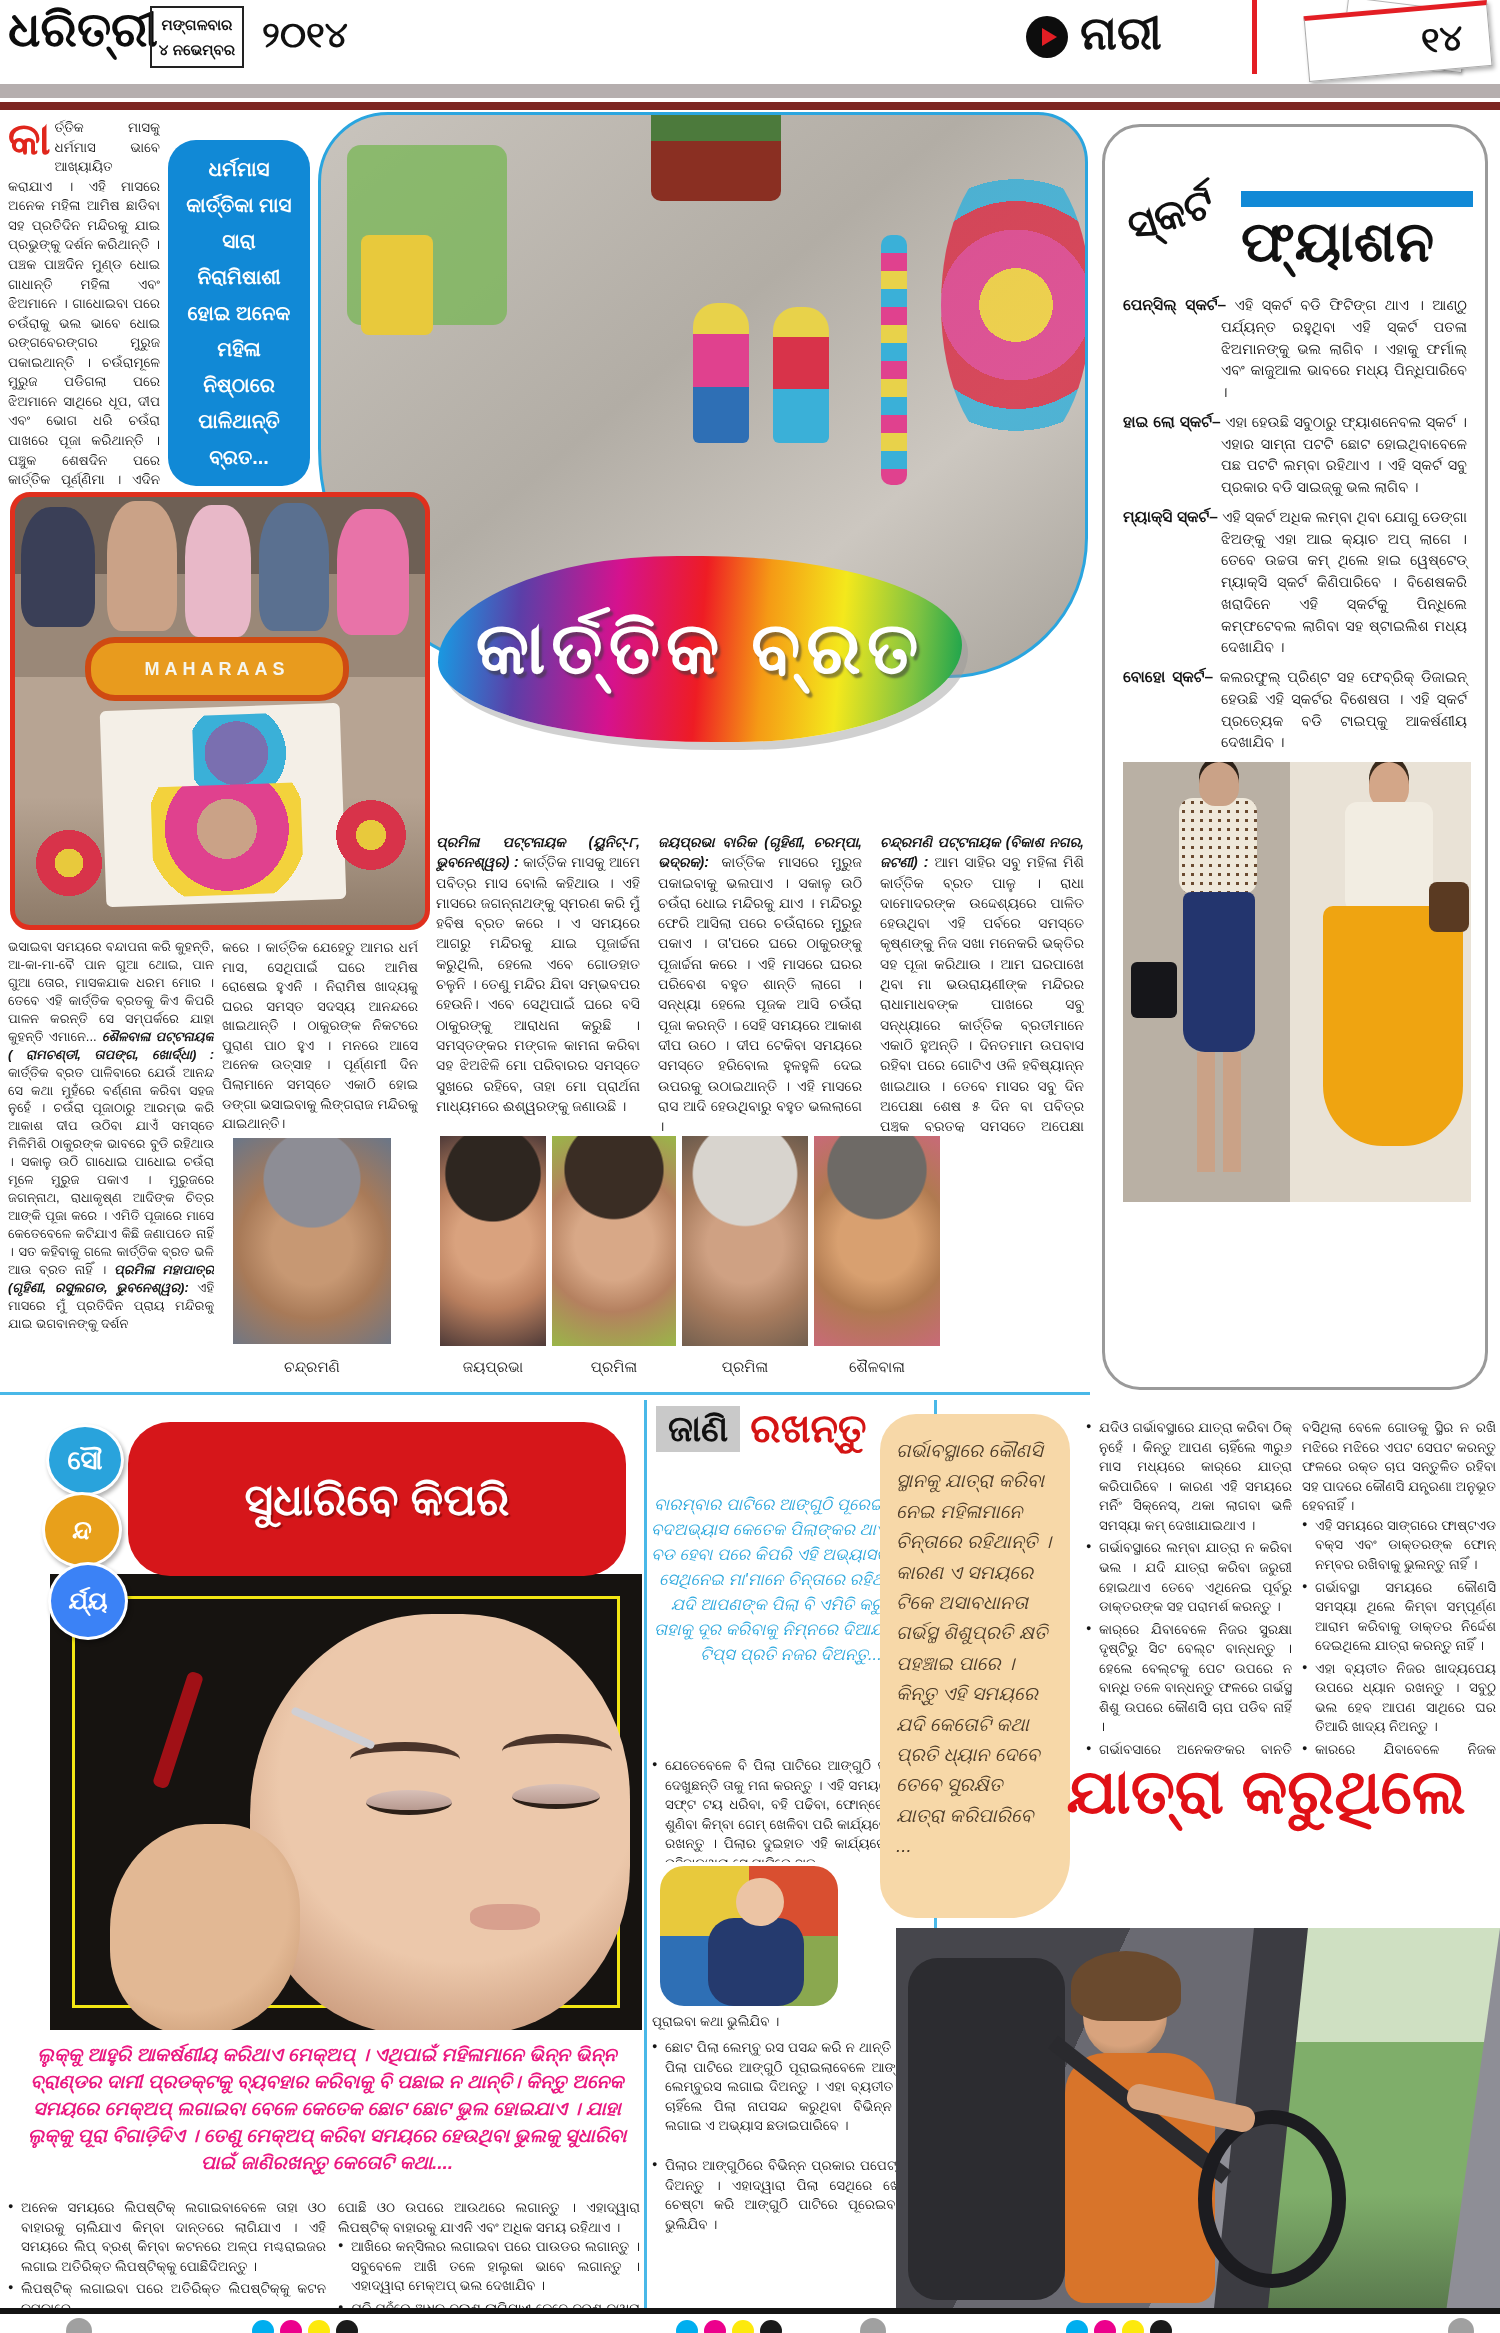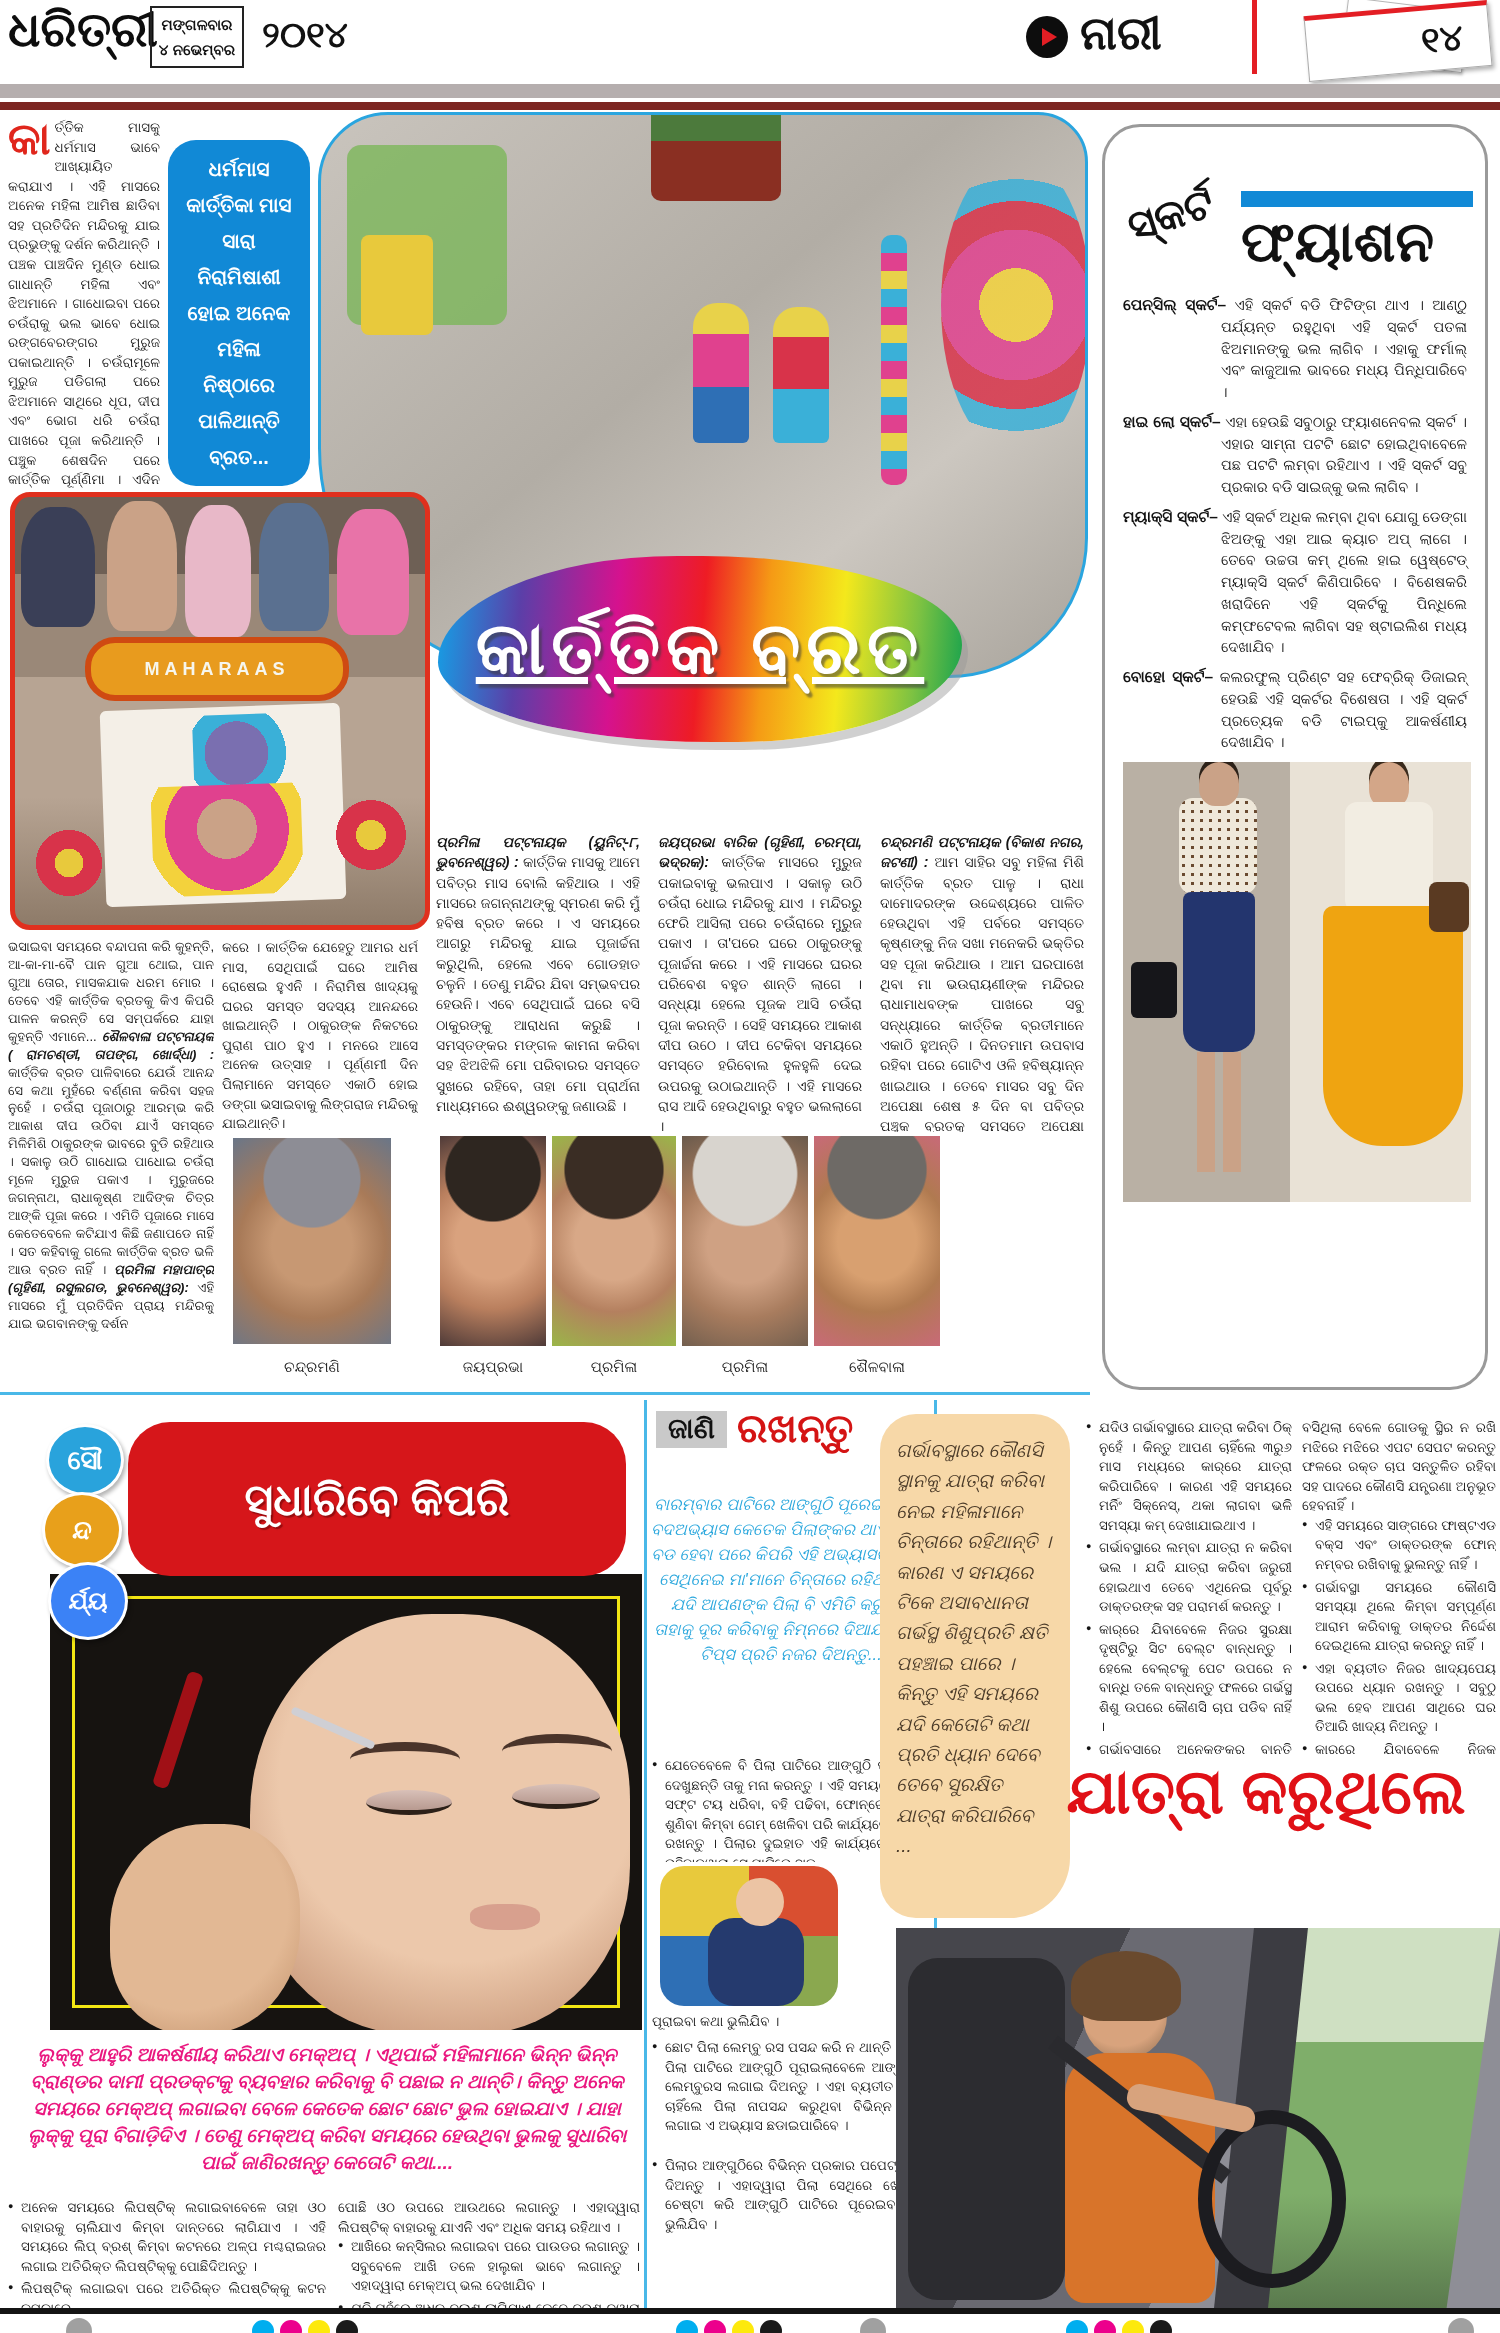--- a/index.html
+++ b/index.html
@@ -80,21 +80,21 @@
     </div>
     <div class="abs" style="left:88px;top:210px;width:240px;height:196px;background:#f4efe7;transform:rotate(-2deg);border-radius:6px;">
       <div class="abs" style="left:92px;top:8px;width:96px;height:86px;background:radial-gradient(circle at 45% 45%,#7a6fb0 0 45%,#3ab0d8 45% 70%,transparent 70%);"></div>
       <div class="abs" style="left:48px;top:78px;width:150px;height:110px;background:radial-gradient(circle at 50% 40%,#caa287 0 30%,#e0418e 30% 62%,#f3d23c 62% 80%,transparent 80%);"></div>
     </div>
     <div class="abs" style="left:18px;top:330px;width:72px;height:72px;border-radius:50%;background:radial-gradient(circle,#e8c93c 0 28%,#d8334a 28% 65%,transparent 65%);"></div>
     <div class="abs" style="left:318px;top:300px;width:76px;height:76px;border-radius:50%;background:radial-gradient(circle,#e8c93c 0 28%,#d8334a 28% 65%,transparent 65%);"></div>
   </div>
 
   <div class="abs" style="left:438px;top:556px;width:524px;height:186px;background:linear-gradient(95deg,#12a3e8 0%,#5b3fa8 16%,#d5128e 34%,#ee1c24 50%,#f59a15 62%,#f4e81c 76%,#7dc242 90%,#13a14e 100%);border-radius:48% 52% 45% 55% / 60% 50% 55% 45%;box-shadow:6px 8px 0 rgba(150,150,150,.45);display:flex;align-items:center;justify-content:center;">
-    <span style="color:#fff;font-size:72px;font-weight:bold;letter-spacing:6px;text-shadow:3px 4px 2px rgba(60,60,60,.55);white-space:nowrap;text-decoration:underline;">କାର୍ତ୍ତିକ ବ୍ରତ</span>
+    <span style="color:#fff;font-size:72px;font-weight:bold;letter-spacing:6px;text-shadow:3px 4px 2px rgba(60,60,60,.55);white-space:nowrap;">କାର୍ତ୍ତିକ ବ୍ରତ</span>
   </div>
 
   <div class="abs" style="left:436px;top:832px;width:648px;height:300px;display:flex;gap:18px;">
     <div class="bt clip" style="width:204px;height:300px;font-size:14px;">
       <span class="byl">ପ୍ରମିଳା ପଟ୍ଟନାୟକ (ୟୁନିଟ୍-୮, ଭୁବନେଶ୍ୱର) : </span><span>କାର୍ତ୍ତିକ ମାସକୁ ଆମେ ପବିତ୍ର ମାସ ବୋଲି କହିଥାଉ । ଏହି ମାସରେ ଜଗନ୍ନାଥଙ୍କୁ ସ୍ମରଣ କରି ମୁଁ ହବିଷ ବ୍ରତ କରେ । ଏ ସମୟରେ ଆଗରୁ ମନ୍ଦିରକୁ ଯାଇ ପୂଜାର୍ଚ୍ଚନା କରୁଥିଲି, ହେଲେ ଏବେ ଗୋଡହାତ ଚଳୁନି । ତେଣୁ ମନ୍ଦିର ଯିବା ସମ୍ଭବପର ହେଉନି। ଏବେ ସେଥିପାଇଁ ଘରେ ବସି ଠାକୁରଙ୍କୁ ଆରାଧନା କରୁଛି । ସମସ୍ତଙ୍କର ମଙ୍ଗଳ କାମନା କରିବା ସହ ଝିଅଝିଳି ମୋ ପରିବାରର ସମସ୍ତେ ସୁଖରେ ରହିବେ, ତାହା ମୋ ପ୍ରାର୍ଥନା ମାଧ୍ୟମରେ ଈଶ୍ୱରଙ୍କୁ ଜଣାଉଛି ।</span>
     </div>
     <div class="bt clip" style="width:204px;height:300px;font-size:14px;">
       <span class="byl">ଜୟପ୍ରଭା ବାରିକ (ଗୃହିଣୀ, ଚରମ୍ପା, ଭଦ୍ରକ): </span><span>କାର୍ତ୍ତିକ ମାସରେ ମୁରୁଜ ପକାଇବାକୁ ଭଲପାଏ । ସକାଳୁ ଉଠି ଚଉଁରା ଧୋଇ ମନ୍ଦିରକୁ ଯାଏ । ମନ୍ଦିରରୁ ଫେରି ଆସିଲା ପରେ ଚଉଁରାରେ ମୁରୁଜ ପକାଏ । ତା'ପରେ ଘରେ ଠାକୁରଙ୍କୁ ପୂଜାର୍ଚ୍ଚନା କରେ । ଏହି ମାସରେ ଘରର ପରିବେଶ ବହୁତ ଶାନ୍ତି ଲାଗେ । ସନ୍ଧ୍ୟା ହେଲେ ପୂଜକ ଆସି ଚଉଁରା ପୂଜା କରନ୍ତି । ସେହି ସମୟରେ ଆକାଶ ଦୀପ ଉଠେ । ଦୀପ ଟେକିବା ସମୟରେ ସମସ୍ତେ ହରିବୋଲ ହୁଳହୁଳି ଦେଇ ଉପରକୁ ଉଠାଇଥାନ୍ତି । ଏହି ମାସରେ ରାସ ଆଦି ହେଉଥିବାରୁ ବହୁତ ଭଲଲାଗେ ।</span>
     </div>
     <div class="bt clip" style="width:204px;height:300px;font-size:14px;">
@@ -180,21 +180,21 @@
     <div>ପୋଛି ଓଠ ଉପରେ ଆଉଥରେ ଲଗାନ୍ତୁ । ଏହାଦ୍ୱାରା ଲିପଷ୍ଟିକ୍ ବାହାରକୁ ଯାଏନି ଏବଂ ଅଧିକ ସମୟ ରହିଥାଏ ।</div>
     <div class="bullet">ଆଖିରେ କନ୍ସିଲର ଲଗାଇବା ପରେ ପାଉଡର ଲଗାନ୍ତୁ । ସବୁବେଳେ ଆଖି ତଳେ ହାଲୁକା ଭାବେ ଲଗାନ୍ତୁ । ଏହାଦ୍ୱାରା ମେକ୍ଅପ୍ ଭଲ ଦେଖାଯିବ ।</div>
     <div class="bullet">ଯଦି ମୁହଁରେ ଅଧିକ ବ୍ଲଶ ଲାଗିଯାଏ ତେବେ ବ୍ରଶ ଦ୍ୱାରା ଅତିରିକ୍ତ ବ୍ଲଶକୁ ହଟାଇଦିଅନ୍ତୁ ।</div>
 
   </div>
 
   <div class="abs" style="left:644px;top:1400px;width:3px;height:908px;background:#49b8e8;"></div>
   <div class="abs" style="left:934px;top:1400px;width:3px;height:908px;background:#49b8e8;"></div>
 
   <div class="abs" style="left:656px;top:1406px;display:flex;align-items:center;gap:10px;">
-    <span style="background:#c9c9c9;color:#111;font-size:28px;font-weight:bold;padding:2px 12px;">ଜାଣି</span>
+    <span style="background:#c9c9c9;color:#111;font-size:36px;font-weight:bold;padding:2px 12px;">ଜାଣି</span>
     <span style="color:#d41414;font-size:40px;font-weight:bold;">ରଖନ୍ତୁ</span>
   </div>
 
   <div class="abs clip" style="left:650px;top:1492px;width:282px;height:258px;color:#2aa7dd;font-size:16.5px;font-style:italic;text-align:center;line-height:1.52;">ବାରମ୍ବାର ପାଟିରେ ଆଙ୍ଗୁଠି ପୂରେଇବା ଭଳି ବଦଅଭ୍ୟାସ କେତେକ ପିଲାଙ୍କର ଥାଏ । ପିଲା ବଡ ହେବା ପରେ କିପରି ଏହି ଅଭ୍ୟାସକୁ ଛାଡିବ ସେଥିନେଇ ମା'ମାନେ ଚିନ୍ତାରେ ରହିଥାନ୍ତି । ଯଦି ଆପଣଙ୍କ ପିଲା ବି ଏମିତି କରୁଥାଏ ତାହାକୁ ଦୂର କରିବାକୁ ନିମ୍ନରେ ଦିଆଯାଇଥିବା ଟିପ୍ସ ପ୍ରତି ନଜର ଦିଅନ୍ତୁ...</div>
 
   <div class="abs bt clip" style="left:652px;top:1756px;width:280px;height:106px;">
     <div class="bullet">ଯେତେବେଳେ ବି ପିଲା ପାଟିରେ ଆଙ୍ଗୁଠି ପୂରାଇବାର ଦେଖୁଛନ୍ତି ତାକୁ ମନା କରନ୍ତୁ । ଏହି ସମୟରେ ପିଲାକୁ ସଫ୍ଟ ଟୟ ଧରିବା, ବହି ପଢିବା, ଫୋନ୍‌ରେ ମ୍ୟୁଜିକ ଶୁଣିବା କିମ୍ବା ଗେମ୍ ଖେଳିବା ପରି କାର୍ଯ୍ୟରେ ବ୍ୟସ୍ତ ରଖନ୍ତୁ । ପିଲାର ଦୁଇହାତ ଏହି କାର୍ଯ୍ୟରେ ବ୍ୟସ୍ତ ରହିବାଦ୍ୱାରା ସେ ପାଟିରେ ହାତ</div>
   </div>
 
   <div class="abs photo" style="left:660px;top:1866px;width:178px;height:140px;border-radius:24px;overflow:hidden;background:conic-gradient(#d94f30 0 25%,#8aa84f 25% 50%,#2e6fb5 50% 75%,#e8c93c 75%);">

